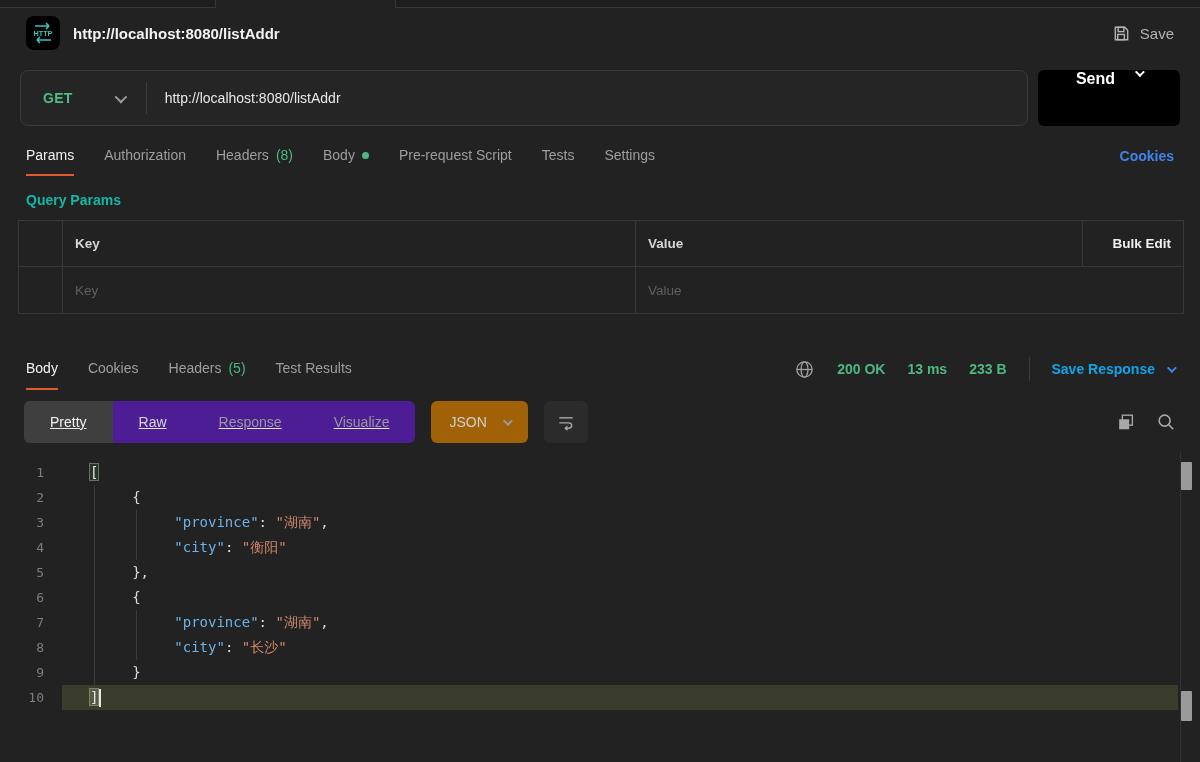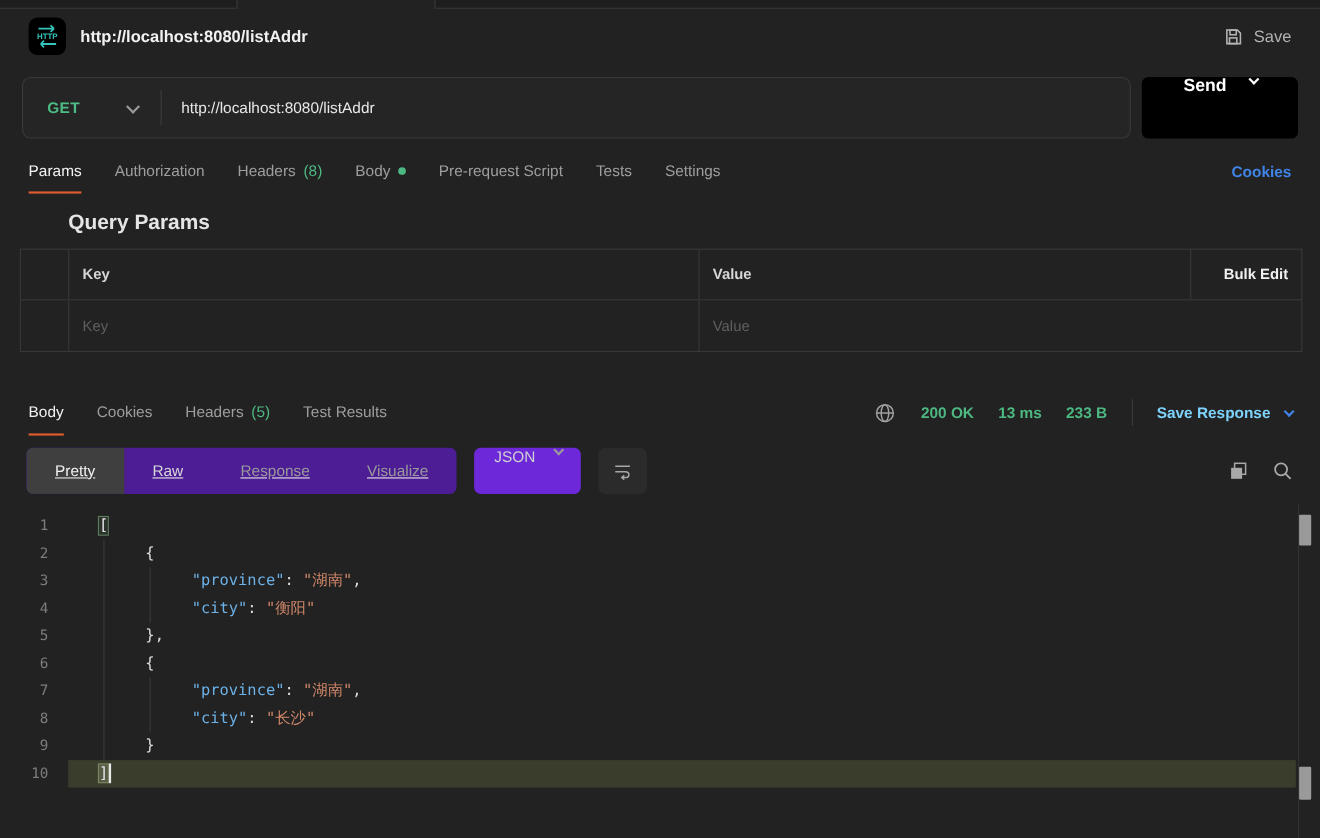--- a/index.html
+++ b/index.html
@@ -40,49 +40,49 @@
 
   
   .tabs-row { display:flex; align-items:stretch; padding:0 26px; margin-top:10px; height:40px; gap:30px; flex:none; }
   .tab { display:flex; align-items:center; gap:7px; color:#9e9e9e; border-bottom:2px solid transparent; cursor:pointer; }
   .tab.active { color:#f2f2f2; border-bottom-color:#dd5b2f; }
   .tab .count { color:#4db881; }
   .dot { width:7px; height:7px; border-radius:50%; background:#4db881; }
   .cookies-link { margin-left:auto; display:flex; align-items:center; color:#4084e8; font-weight:bold; cursor:pointer; }
 
   
-  .qp-label { padding:16px 26px 12px; color:#e5e5e5; font-weight:bold; font-size:19px; flex:none;margin-left:36px; }
+  .qp-label { padding:16px 26px 12px; color:#14b8a6; font-weight:bold; font-size:14px; flex:none; }
   .qp-table { margin:0 16px 0 18px; border:1px solid #383838; flex:none; }
   .qp-row { display:flex; height:46px; }
   .qp-row.head { border-bottom:1px solid #383838; }
   .qp-cell { display:flex; align-items:center; padding:0 12px; border-right:1px solid #383838; }
   .qp-c1 { width:44px; flex:none; }
   .qp-key { width:573px; flex:none; }
   .qp-val { width:447px; flex:none; }
   .qp-bulk { flex:1; border-right:none; justify-content:flex-end; }
   .qp-head-txt { font-weight:bold; font-size:13.5px; color:#d6d6d6; }
   .bulk-btn { font-weight:bold; font-size:13.5px; color:#f0f0f0; cursor:pointer; }
   .qp-input { width:100%; background:transparent; border:none; outline:none; color:#d0d0d0;
               font-family:"Liberation Sans", sans-serif; font-size:13.5px; }
   .qp-input::placeholder { color:#5f5f5f; }
   .qp-row.body .qp-bulk, .qp-row.body .qp-val { border-right:none; }
 
   
   .resp-row { display:flex; align-items:stretch; padding:0 26px; margin-top:34px; height:42px; gap:30px; flex:none; }
   .resp-meta { margin-left:auto; display:flex; align-items:center; gap:22px; }
   .meta-green { color:#4db881; font-weight:bold; font-size:14px; }
-  .save-resp { display:flex; align-items:center; gap:12px; color:#7dd3fc; font-weight:bold; cursor:pointer; }
+  .save-resp { display:flex; align-items:center; gap:12px; color:#0ea5e9; font-weight:bold; cursor:pointer; }
 
   
   .view-row { display:flex; align-items:center; padding:0 24px; margin-top:10px; height:44px; gap:16px; flex:none; }
   .seg-group { display:flex; background:#4c1d95; border-radius:6px; overflow:hidden; height:42px;text-decoration:underline; }
   .seg { display:flex; align-items:center; padding:0 26px; color:#9a9a9a; cursor:pointer; }
   .seg.on { background:#3f3f3f; color:#f2f2f2; }
   .seg.raw { color:#d8d8d8; }
-  .lang-select { display:flex; align-items:flex-start; gap:16px; background:#6d28d9; border-radius:6px;
+  .lang-select { display:flex; align-items:center; gap:16px; background:#a16207; border-radius:6px;
                  height:42px; padding:0 18px; color:#d0d0d0; cursor:pointer; }
   .wrap-btn { background:#2b2b2b; border-radius:6px; height:42px; width:44px; display:flex;
               align-items:center; justify-content:center; cursor:pointer; }
   .view-icons { margin-left:auto; display:flex; align-items:center; gap:20px; }
   .icon-btn { cursor:pointer; display:flex; }
 
   
   .code-area { flex:1; position:relative; margin-top:8px; font-family:"DejaVu Sans Mono", monospace; font-size:14px; }
   .guide { position:absolute; width:1px; background:#3a3a3a; z-index:0; }
   .g0 { left:94px; top:33px; height:200px; }

